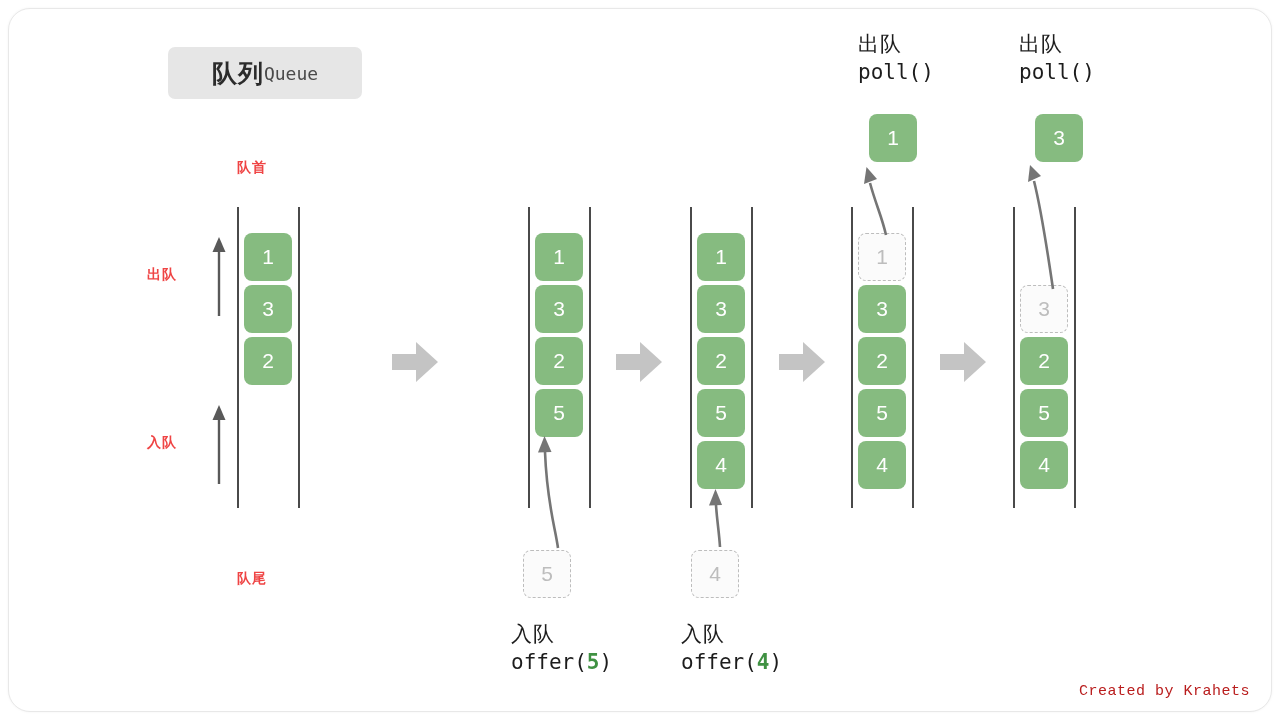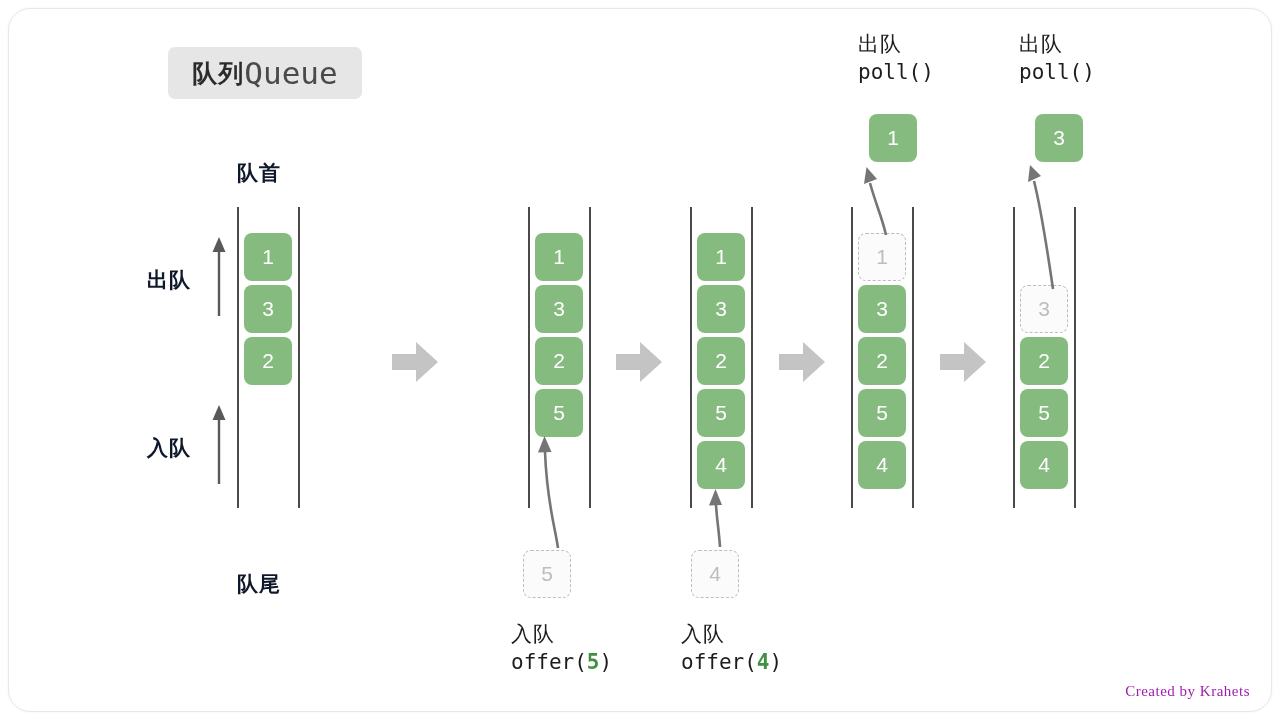--- a/index.html
+++ b/index.html
@@ -47,30 +47,30 @@
     justify-content: center;
   }
   .title-cn {
     font-size: 25px;
     font-weight: bold;
     color: #2b2b2b;
     letter-spacing: 1px;
   }
   .title-en {
     font-family: "DejaVu Sans Mono", monospace;
-    font-size: 31px;
+    font-size: 18px;
     color: #4a4a4a;
   }
 
   
   .cn-label {
     position: absolute;
-    font-size: 21px;
+    font-size: 14px;
     font-weight: bold;
-    color: #0f172a;
+    color: #ef4444;
     white-space: nowrap;
     letter-spacing: 1px;
   }
   .op-label {
     position: absolute;
     white-space: nowrap;
     text-align: left;
     line-height: 1.35;
   }
   .op-cn {
@@ -127,23 +127,23 @@
   
   .dir-arrow { position: absolute; }
 
   
   .ptr-arrow { position: absolute; }
 
   .credit {
     position: absolute;
     right: 30px;
     bottom: 20px;
-    font-family: Liberation Serif, serif;
+    font-family: Liberation Mono, monospace;
     font-size: 15px;
-    color: #a21caf;
+    color: #b91c1c;
     letter-spacing: 0.5px;
   }
 </style>
 </head>
 <body>
 
 <div id="canvas">
   <div class="frame"></div>
 
   <div class="title-badge">

